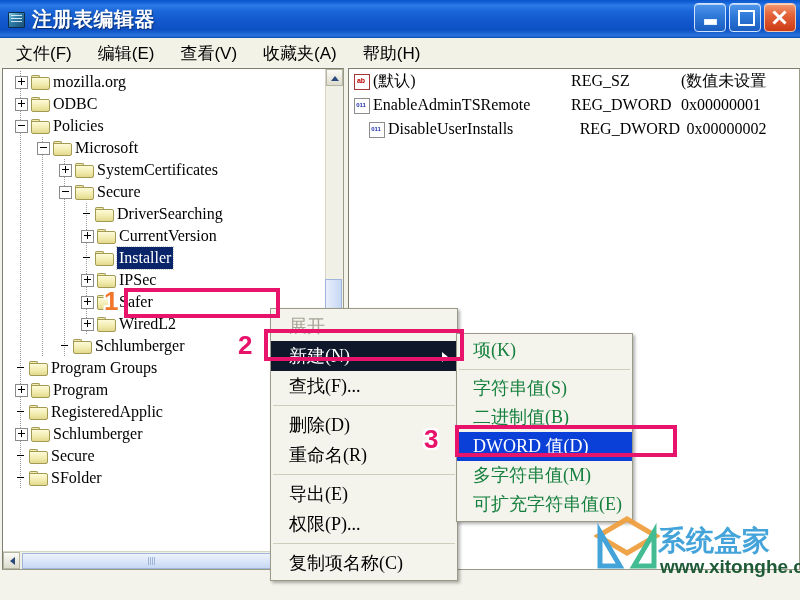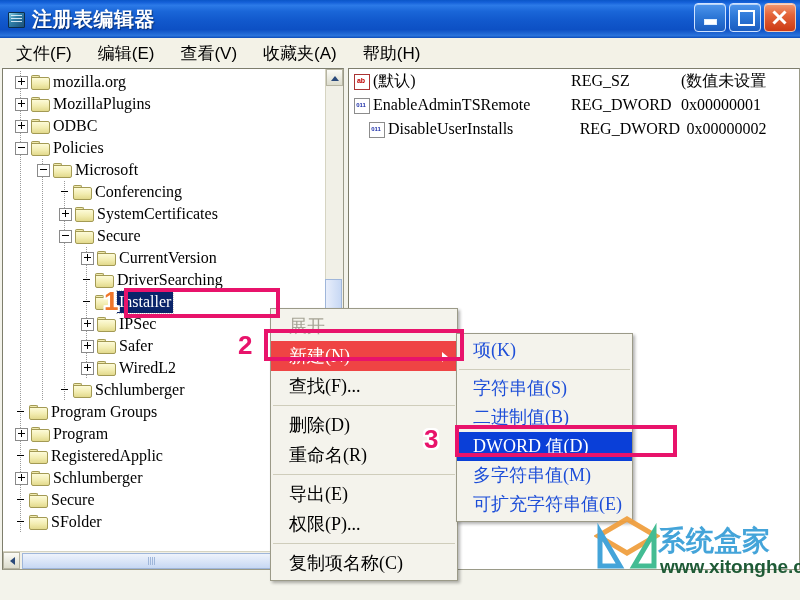--- a/index.html
+++ b/index.html
@@ -250,39 +250,39 @@
     padding: 2px 0;
     z-index: 30;
   }
   .ctxmenu .ci {
     height: 30px; line-height: 30px; font-size: 18px;
     font-family: "Liberation Serif", serif;
     color: #000; padding-left: 18px; white-space: nowrap;
     position: relative;
   }
   .ctxmenu .ci.disabled { color: #a6a496; }
-  .ctxmenu .ci.hl { background: #ef4444; color: #fff; }
+  .ctxmenu .ci.hl { background: #0f172a; color: #fff; }
   .ctxmenu .ci .submark {
     position: absolute; right: 9px; top: 11px;
     width: 0; height: 0; border-top: 5px solid transparent; border-bottom: 5px solid transparent;
     border-left: 6px solid #fff;
   }
   .ctxsep { height: 1px; background: #cfcdbb; margin: 4px 2px; }
 
   .submenu {
     position: absolute; left: 456px; top: 333px; width: 175px;
     background: #f4f3ec;
     border: 1px solid #9b9a88;
     box-shadow: 2px 2px 3px rgba(0,0,0,.3);
     padding: 2px 0;
     z-index: 31;
   }
   .submenu .ci {
     height: 29px; line-height: 29px; font-size: 18px;
-    font-family: "Liberation Serif", serif; color: #1d4ed8;
+    font-family: "Liberation Serif", serif; color: #15803d;
     padding-left: 16px; white-space: nowrap;
   }
   .submenu .ci.hl { background: #0a3fd8; color: #fff; }
 
   
   .annbox {
     position: absolute; border: 4px solid #e8136b; z-index: 40;
     box-sizing: border-box; pointer-events: none;
   }
   .annnum {
@@ -367,30 +367,20 @@
             <span class="lbl">mozilla.org</span>
           </div>
           <div class="trow">
             <div class="dotline" style="left: 17px;"></div>
             <div style="width: 12px; flex: 0 0 auto;"></div>
             <div class="exp plus"></div>
             <div class="folder">
               <div class="f-t"></div>
               <div class="f-b"></div>
             </div>
-            <span class="lbl">MozillaPlugins</span>
-          </div>
-          <div class="trow">
-            <div class="dotline" style="left: 17px;"></div>
-            <div style="width: 12px; flex: 0 0 auto;"></div>
-            <div class="exp plus"></div>
-            <div class="folder">
-              <div class="f-t"></div>
-              <div class="f-b"></div>
-            </div>
             <span class="lbl">ODBC</span>
           </div>
           <div class="trow">
             <div class="dotline" style="left: 17px;"></div>
             <div style="width: 12px; flex: 0 0 auto;"></div>
             <div class="exp minus"></div>
             <div class="folder">
               <div class="f-t"></div>
               <div class="f-b"></div>
             </div>
@@ -405,76 +395,64 @@
               <div class="f-t"></div>
               <div class="f-b"></div>
             </div>
             <span class="lbl">Microsoft</span>
           </div>
           <div class="trow">
             <div class="dotline" style="left: 17px;"></div>
             <div class="dotline" style="left: 39px;"></div>
             <div class="dotline" style="left: 61px;"></div>
             <div style="width: 56px; flex: 0 0 auto;"></div>
-            <div class="exp none"></div>
-            <div class="folder">
-              <div class="f-t"></div>
-              <div class="f-b"></div>
-            </div>
-            <span class="lbl">Conferencing</span>
-          </div>
-          <div class="trow">
-            <div class="dotline" style="left: 17px;"></div>
-            <div class="dotline" style="left: 39px;"></div>
-            <div class="dotline" style="left: 61px;"></div>
-            <div style="width: 56px; flex: 0 0 auto;"></div>
             <div class="exp plus"></div>
             <div class="folder">
               <div class="f-t"></div>
               <div class="f-b"></div>
             </div>
             <span class="lbl">SystemCertificates</span>
           </div>
           <div class="trow">
             <div class="dotline" style="left: 17px;"></div>
             <div class="dotline" style="left: 39px;"></div>
             <div class="dotline" style="left: 61px;"></div>
             <div style="width: 56px; flex: 0 0 auto;"></div>
             <div class="exp minus"></div>
             <div class="folder">
               <div class="f-t"></div>
               <div class="f-b"></div>
             </div>
             <span class="lbl">Secure</span>
-          </div>
-          <div class="trow">
-            <div class="dotline" style="left: 17px;"></div>
-            <div class="dotline" style="left: 39px;"></div>
-            <div class="dotline" style="left: 61px;"></div>
-            <div class="dotline" style="left: 83px;"></div>
-            <div style="width: 78px; flex: 0 0 auto;"></div>
-            <div class="exp plus"></div>
-            <div class="folder">
-              <div class="f-t"></div>
-              <div class="f-b"></div>
-            </div>
-            <span class="lbl">CurrentVersion</span>
           </div>
           <div class="trow">
             <div class="dotline" style="left: 17px;"></div>
             <div class="dotline" style="left: 39px;"></div>
             <div class="dotline" style="left: 61px;"></div>
             <div class="dotline" style="left: 83px;"></div>
             <div style="width: 78px; flex: 0 0 auto;"></div>
             <div class="exp none"></div>
             <div class="folder">
               <div class="f-t"></div>
               <div class="f-b"></div>
             </div>
             <span class="lbl">DriverSearching</span>
+          </div>
+          <div class="trow">
+            <div class="dotline" style="left: 17px;"></div>
+            <div class="dotline" style="left: 39px;"></div>
+            <div class="dotline" style="left: 61px;"></div>
+            <div class="dotline" style="left: 83px;"></div>
+            <div style="width: 78px; flex: 0 0 auto;"></div>
+            <div class="exp plus"></div>
+            <div class="folder">
+              <div class="f-t"></div>
+              <div class="f-b"></div>
+            </div>
+            <span class="lbl">CurrentVersion</span>
           </div>
           <div class="trow">
             <div class="dotline" style="left: 17px;"></div>
             <div class="dotline" style="left: 39px;"></div>
             <div class="dotline" style="left: 61px;"></div>
             <div class="dotline" style="left: 83px;"></div>
             <div style="width: 78px; flex: 0 0 auto;"></div>
             <div class="exp none"></div>
             <div class="folder">
               <div class="f-t"></div>

